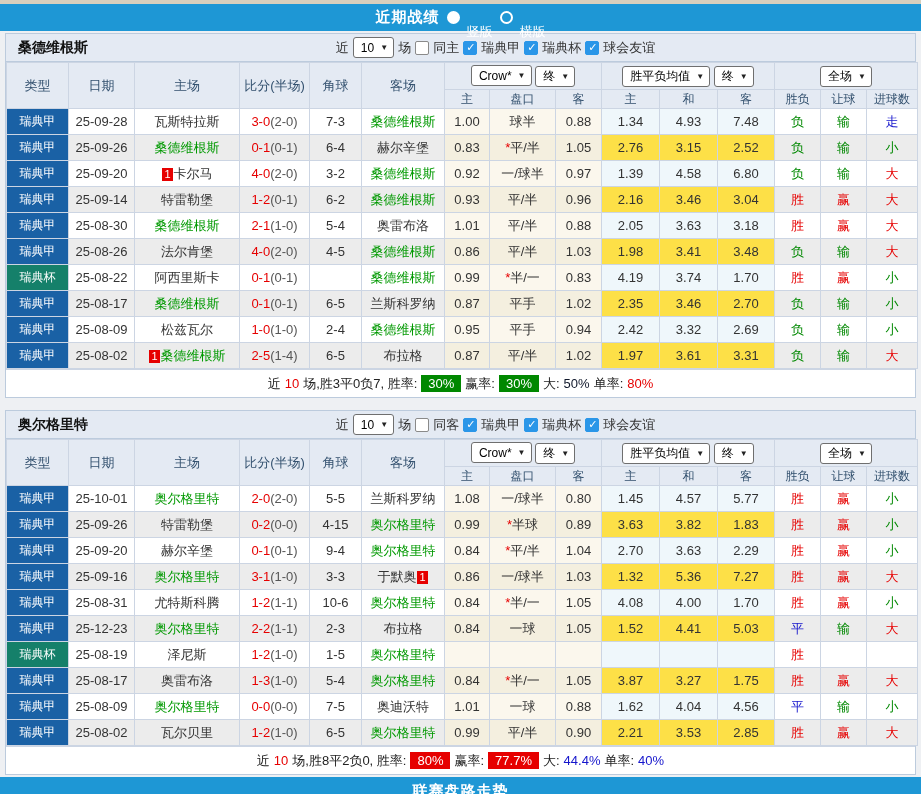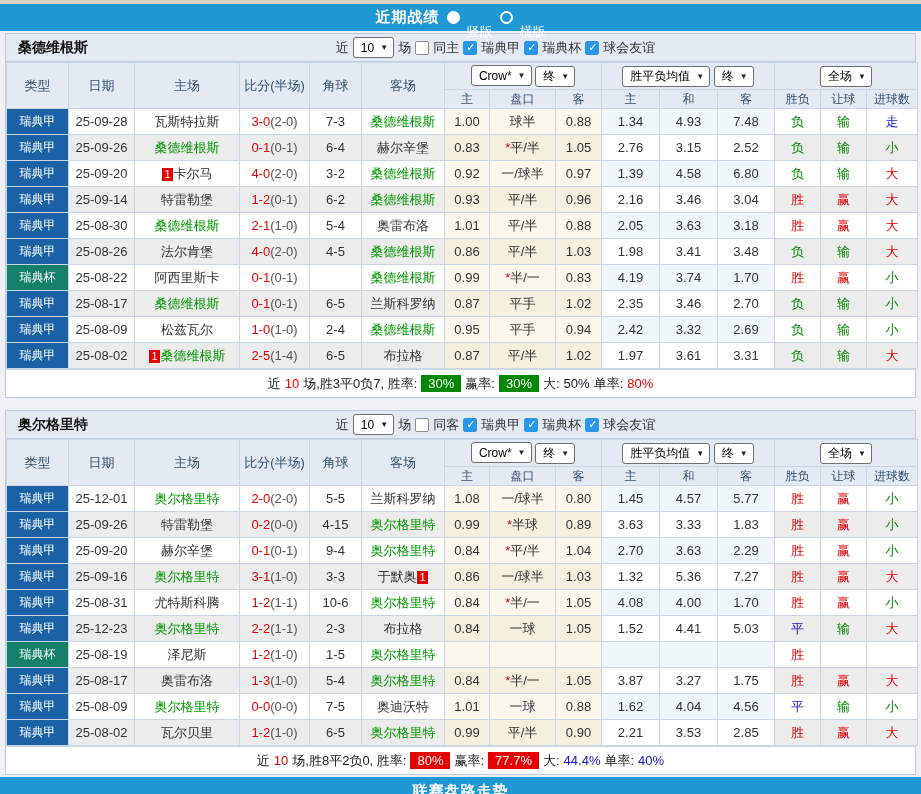--- a/index.html
+++ b/index.html
@@ -46,21 +46,21 @@
   thead tr.h1 th { height:27px; background:#e4eaf3; font-weight:normal; color:#32506e; font-size:13px; }
   thead tr.h2 th { height:19px; background:#e4eaf3; font-weight:normal; color:#32506e; font-size:12px; }
   tbody td { height:26px; font-size:13px; color:#333; }
   tr.odd  { background:#fff; }
   tr.even { background:#ececec; }
   td.league { background:#1a61a5; color:#fff; font-size:12px; }
   td.league.cup { background:#15806a; }
   tr.odd  td.hcell { background:#fbf7ed; }
   tr.even td.hcell { background:#f4efdf; }
   tr.odd  td.ecell { background:#eff7fb;margin-left:28px; }
-  tr.even td.ecell { background:#ffffff; }
+  tr.even td.ecell { background:#fde047; }
   .ft { color:#e60000; }
   .ht { color:#555; }
   .badge1 { background:#e60000; color:#fff; font-size:11px; padding:0 2px; margin:0 1px; display:inline-block; line-height:13px; }
   .star { color:#e60000; }
   .summary {
     height:28px; background:#fff; border-top:1px solid #ccd5e3;
     display:flex; align-items:center; justify-content:center; gap:4px; font-size:13px; color:#222;
   }
   .summary .rednum { color:#e60000; }
   .summary .badge { color:#fff; padding:1px 7px; }
@@ -438,21 +438,21 @@
           <th>和</th>
           <th>客</th>
           <th>胜负</th>
           <th>让球</th>
           <th>进球数</th>
         </tr>
       </thead>
       <tbody>
           <tr class="odd">
             <td class="league">瑞典甲</td>
-            <td>25-12-01</td>
+            <td>25-10-01</td>
             <td><span style="color: rgb(0, 153, 0);">奥尔格里特</span></td>
             <td><span class="ft">2-0</span><span class="ht">(2-0)</span></td>
             <td>5-5</td>
             <td><span>兰斯科罗纳</span></td>
             <td class="hcell">1.08</td>
             <td class="hcell">一/球半</td>
             <td class="hcell">0.80</td>
             <td class="ecell">1.45</td>
             <td class="ecell">4.57</td>
             <td class="ecell">5.77</td>
@@ -464,21 +464,21 @@
             <td class="league">瑞典甲</td>
             <td>25-09-26</td>
             <td><span>特雷勒堡</span></td>
             <td><span class="ft">0-2</span><span class="ht">(0-0)</span></td>
             <td>4-15</td>
             <td><span style="color: rgb(0, 153, 0);">奥尔格里特</span></td>
             <td class="hcell">0.99</td>
             <td class="hcell"><span class="star">*</span>半球</td>
             <td class="hcell">0.89</td>
             <td class="ecell">3.63</td>
-            <td class="ecell">3.33</td>
+            <td class="ecell">3.82</td>
             <td class="ecell">1.83</td>
             <td style="color: rgb(230, 0, 0);">胜</td>
             <td style="color: rgb(230, 0, 0);">赢</td>
             <td style="color: rgb(0, 136, 0);">小</td>
           </tr>
           <tr class="odd">
             <td class="league">瑞典甲</td>
             <td>25-09-20</td>
             <td><span>赫尔辛堡</span></td>
             <td><span class="ft">0-1</span><span class="ht">(0-1)</span></td>

